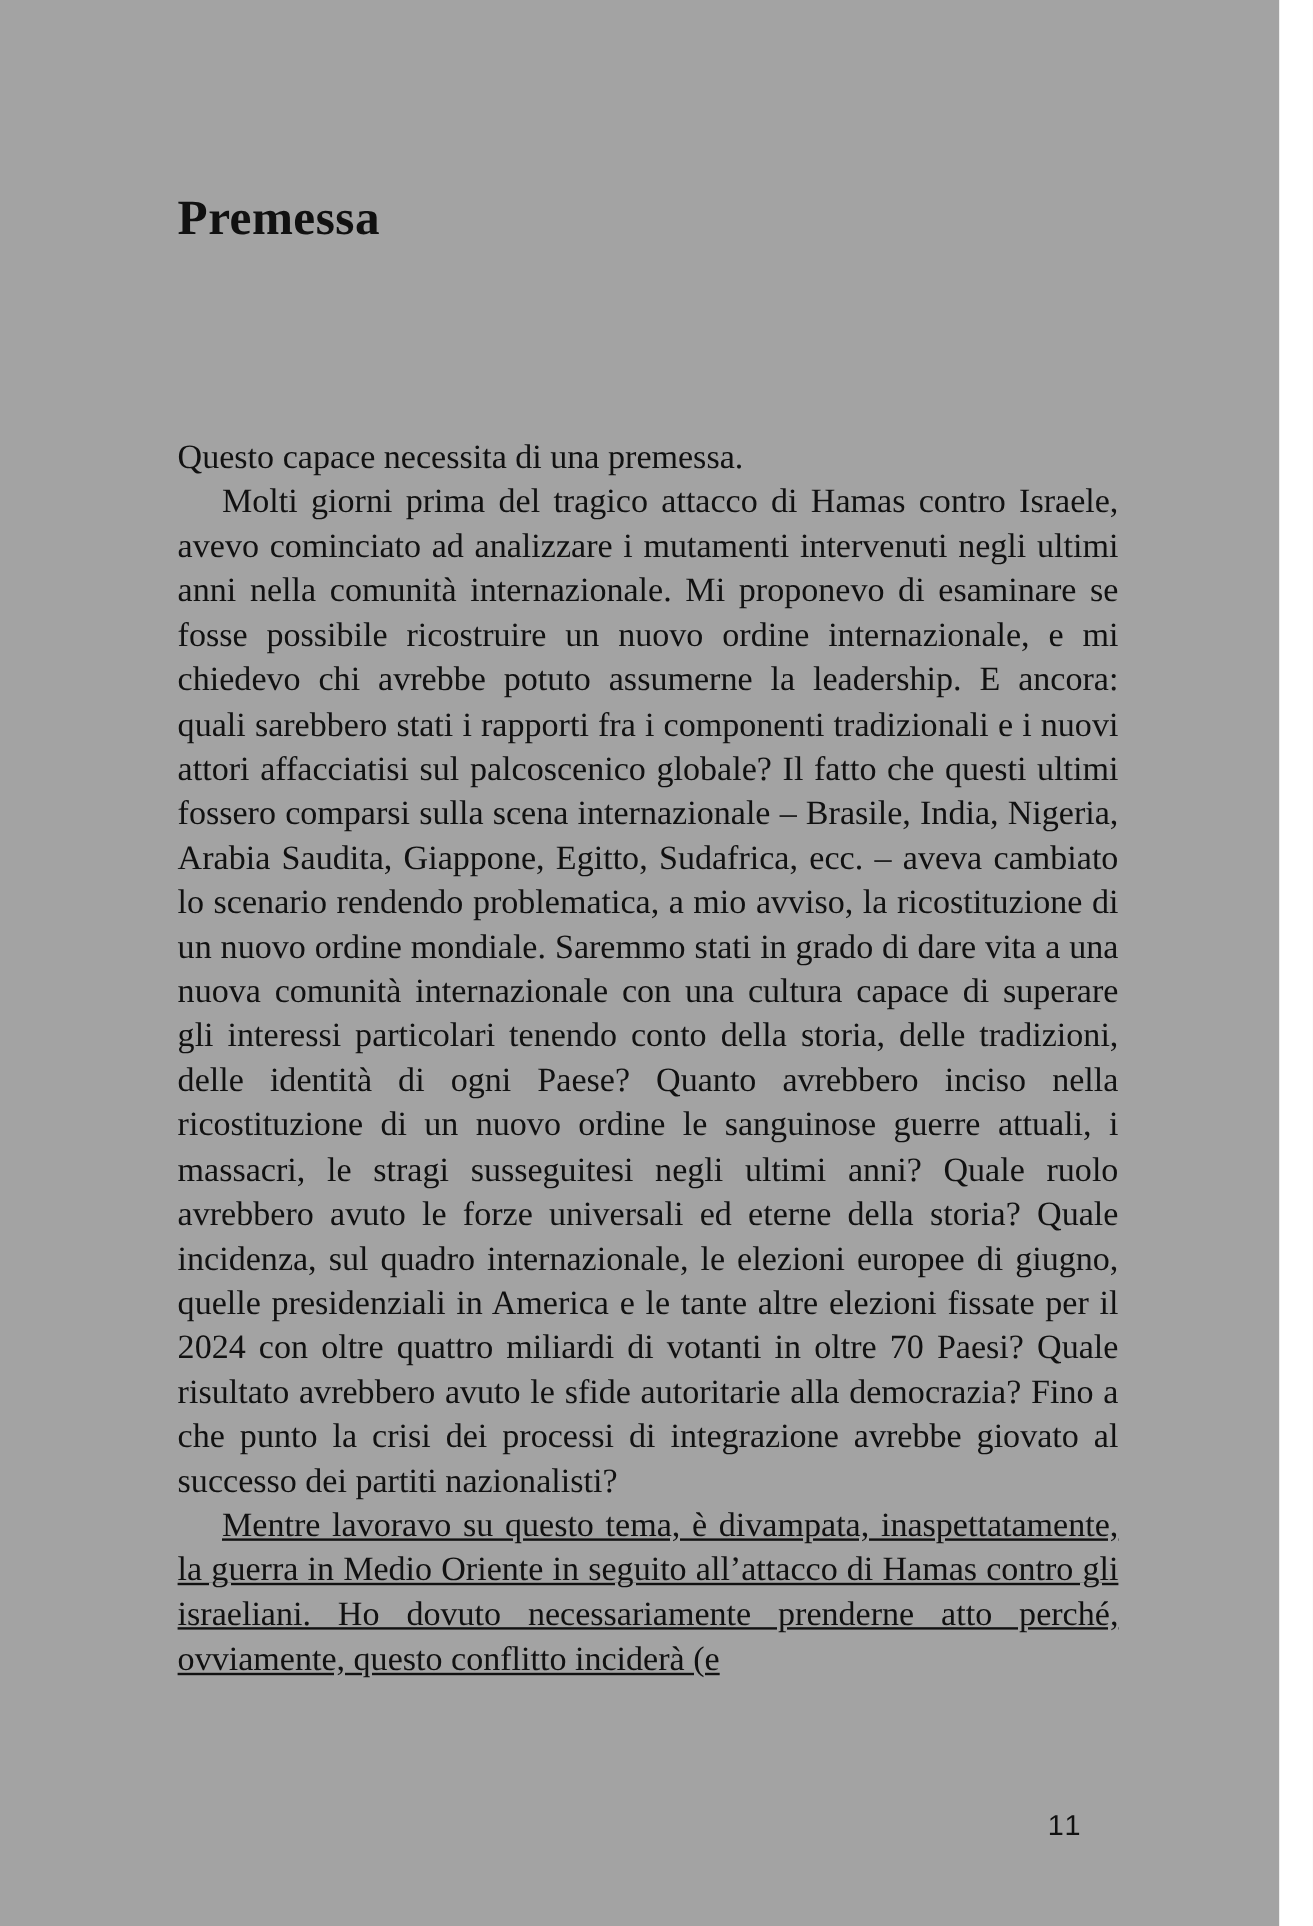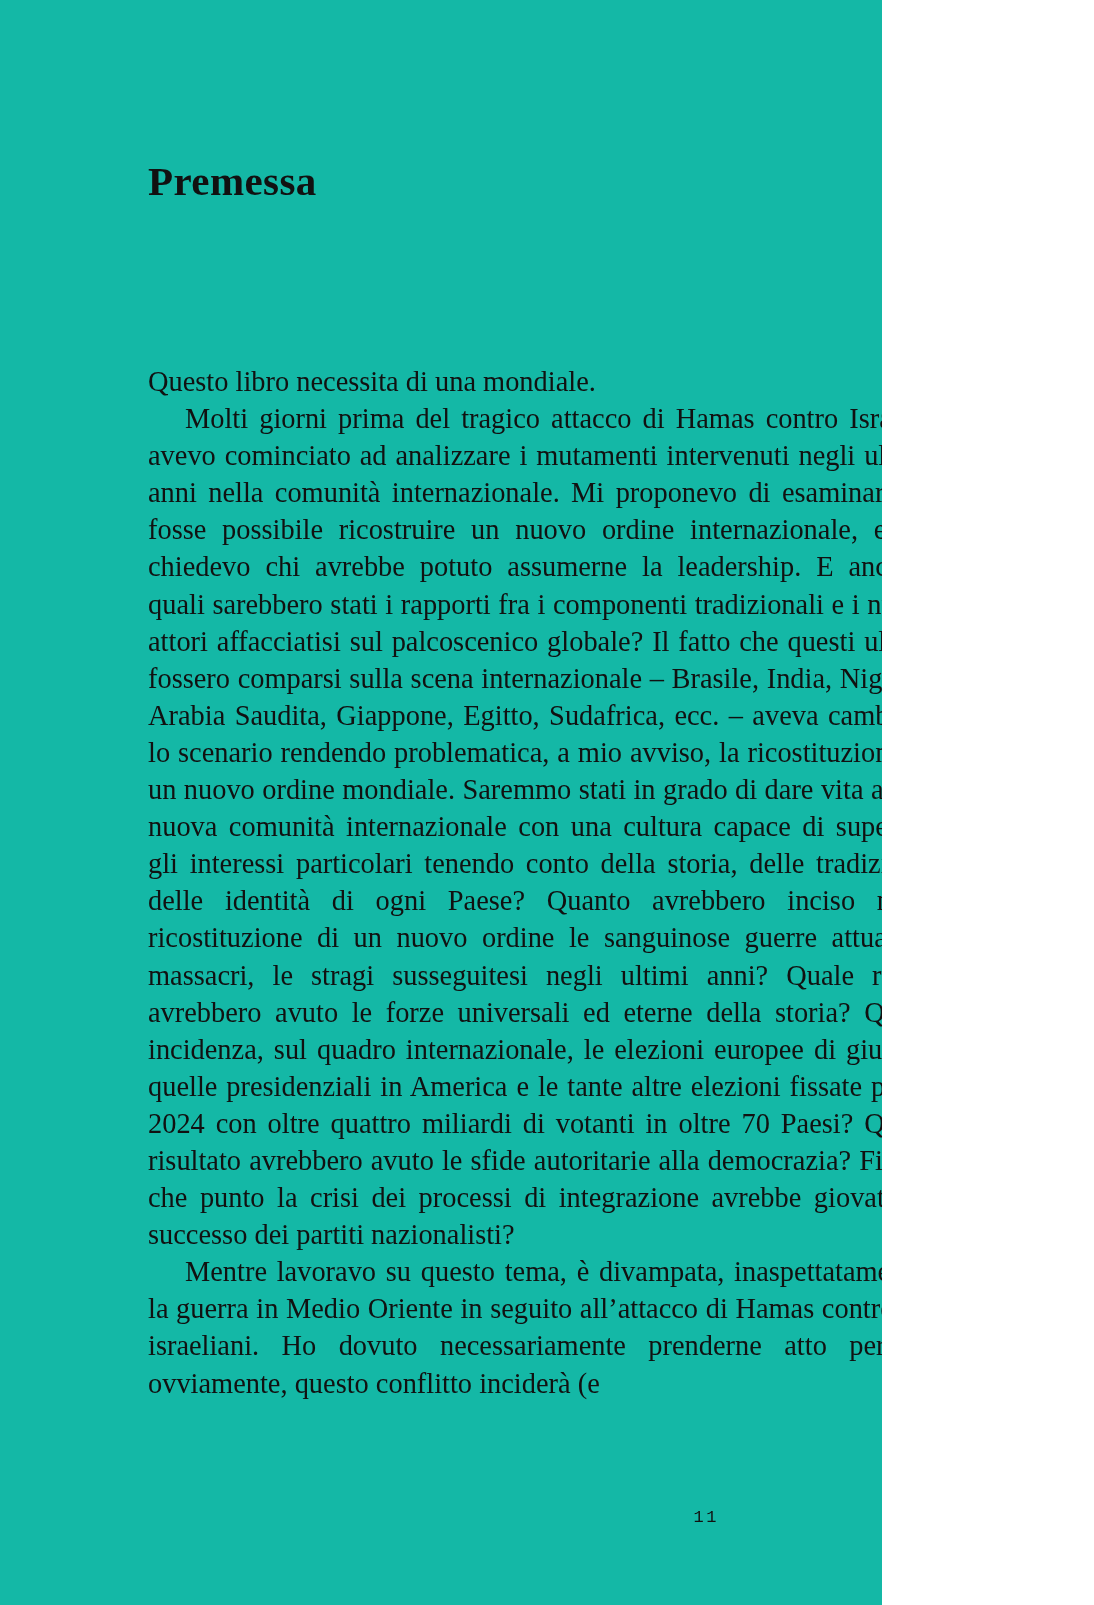--- a/index.html
+++ b/index.html
@@ -2,23 +2,23 @@
 <html><head>
 <meta charset="utf-8">
 <style>
   html, body {
     margin: 0;
     padding: 0;
     background: #ffffff;
   }
   .page {
     position: relative;
-    width: 882px;
+    width: 1066px;
     height: 1605px;
-    background: #14b8a6;
+    background: #a3a3a3;
     overflow: hidden;
     font-family: "Liberation Serif", "DejaVu Serif", serif;
     color: #111111;
     box-sizing: border-box;
   }
   .chapter-title {
     position: absolute;
     left: 148px;
     top: 134px;
     font-size: 41px;
@@ -42,43 +42,44 @@
     text-justify: inter-word;
     color: #111111;
     hyphens: manual;
     -webkit-hyphens: manual;
   }
   .para.indent {
     text-indent: 37px;
   }
   .para.continues {
     text-align-last: left;
+    text-decoration: underline;
   }
   .ital {
   }
   .page-number {
     position: absolute;
     right: 163px;
     top: 1508px;
-    font-size: 17px;
+    font-size: 24px;
     letter-spacing: 2.5px;
     color: #111111;
-    font-family: Liberation Mono, monospace;
+    font-family: Liberation Sans, sans-serif;
   }
 </style>
 </head>
 <body>
 
 <div class="page">
 
   <h1 class="chapter-title">Premessa</h1>
 
   <div class="body-block">
 
-    <p class="para">Questo libro necessita di una mondiale.</p>
+    <p class="para">Questo capace necessita di una premessa.</p>
 
     <p class="para indent"><span>Molti giorni prima del tragico attacco di Hamas contro Israele, avevo cominciato ad analizzare i mutamenti intervenuti negli ultimi anni nella comunità internazionale. Mi proponevo di esaminare se fosse possibile ricostruire un nuovo ordine internazionale, e mi chiedevo chi avrebbe potuto assumerne la </span><span class="ital">leadership</span><span>. E ancora: quali sarebbero stati i rapporti fra i componenti tradizionali e i nuovi attori affacciatisi sul palcoscenico globale? Il fatto che questi ultimi fossero comparsi sulla scena internazionale – Brasile, India, Nigeria, Arabia Saudita, Giappone, Egitto, Sudafrica, ecc. – aveva cambiato lo scenario rendendo problematica, a mio avviso, la ricostituzione di un nuovo ordine mondiale. Saremmo stati in grado di dare vita a una nuova comunità internazionale con una cultura capace di superare gli interessi particolari tenendo conto della storia, delle tradizioni, delle identità di ogni Paese? Quanto avrebbero inciso nella ricostituzione di un nuovo ordine le sanguinose guerre attuali, i massacri, le stragi susseguitesi negli ultimi anni? Quale ruolo avrebbero avuto le forze universali ed eterne della storia? Quale incidenza, sul quadro internazionale, le elezioni europee di giugno, quelle presidenziali in America e le tante altre elezioni fissate per il 2024 con oltre quattro miliardi di votanti in oltre 70 Paesi? Quale risultato avrebbero avuto le sfide autoritarie alla democrazia? Fino a che punto la crisi dei processi di integrazione avrebbe giovato al successo dei partiti nazionalisti?</span></p>
 
     <p class="para indent continues">Mentre lavoravo su questo tema, è divampata, inaspettatamente, la guerra in Medio Oriente in seguito all’attacco di Hamas contro gli israeliani. Ho dovuto necessariamente prenderne atto perché, ovviamente, questo conflitto inciderà (e</p>
 
   </div>
 
   <div class="page-number">11</div>
 
 </div>

